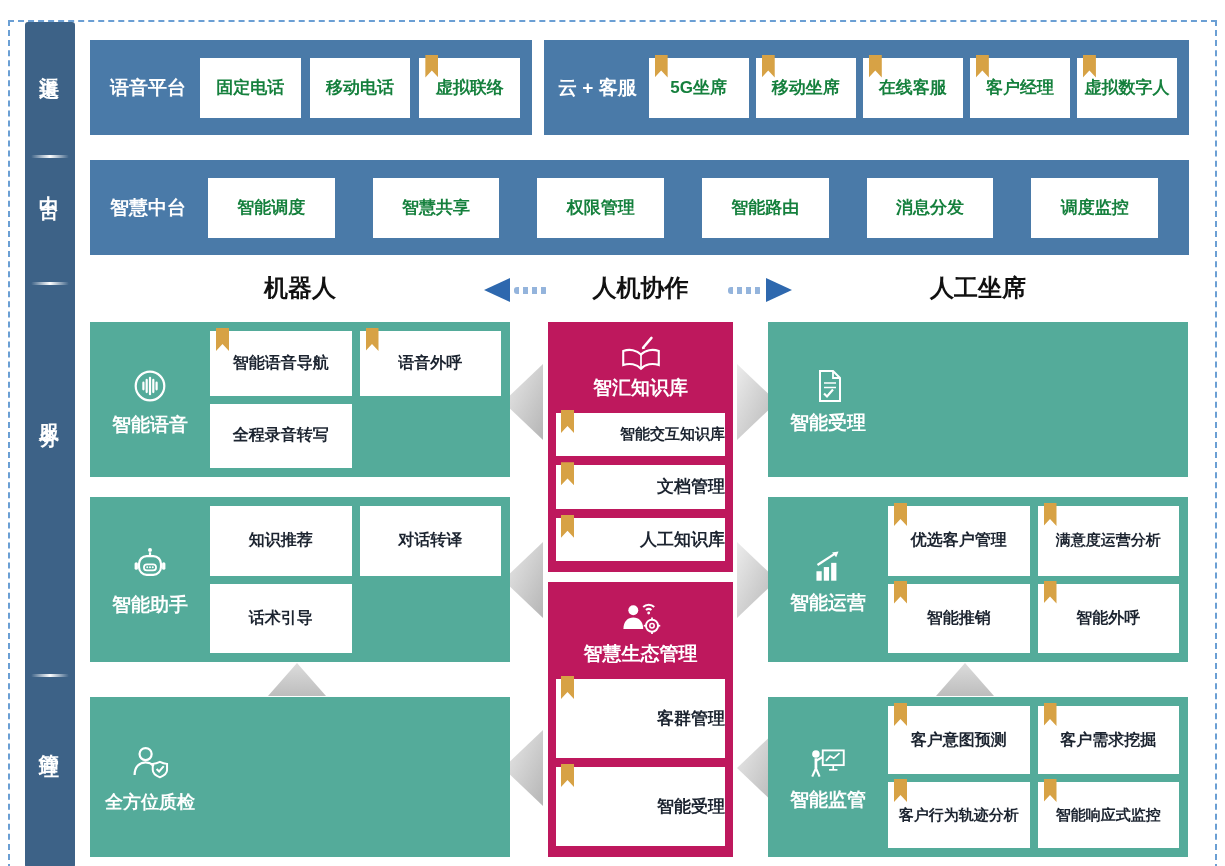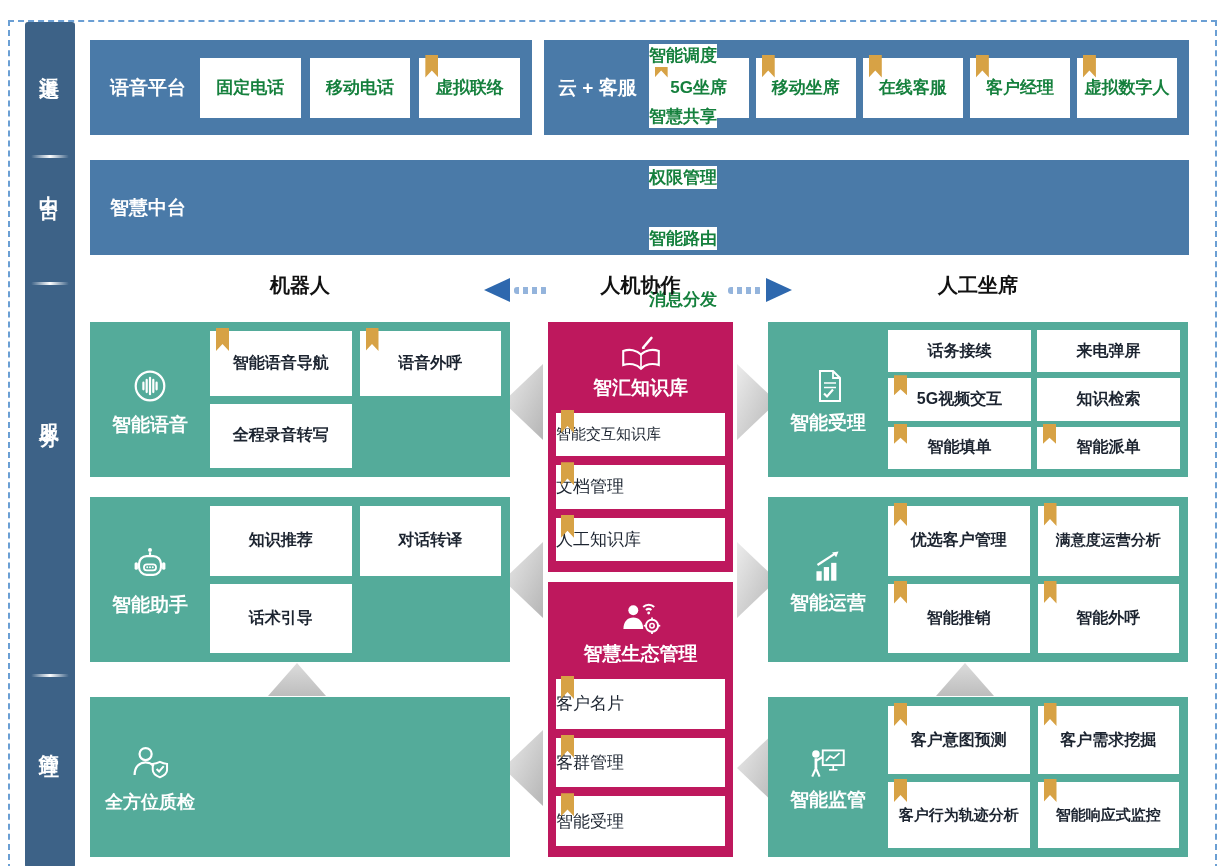--- a/index.html
+++ b/index.html
@@ -11,48 +11,48 @@
   .side-label{position:absolute;left:50%;transform:translateX(-50%);writing-mode:vertical-rl;text-orientation:upright;
               color:#fff;font-weight:bold;font-size:20px;letter-spacing:4px;}
   .side-div{position:absolute;left:6px;right:6px;height:3px;border-radius:2px;
             background:linear-gradient(90deg,rgba(255,255,255,0),#fff,rgba(255,255,255,0));}
   
   .brow{position:absolute;background:#4a7aa8;display:flex;align-items:center;}
   .row-title{color:#fff;font-weight:bold;font-size:19px;padding:0 14px 0 20px;white-space:nowrap;}
   .row-items{display:flex;flex:1;gap:9px;padding-right:12px;align-items:center;}
   .wbox{background:#fff;height:60px;flex:1;display:flex;align-items:center;justify-content:center;
         position:relative;font-size:17px;font-weight:bold;color:#15803d;white-space:nowrap;}
-  #row2 .row-items{gap:38px;padding-right:31px;flex-direction:column;}
+  #row2 .row-items{gap:38px;padding-right:31px;}
   
   .bm{position:absolute;top:-3px;left:6px;width:13px;height:23px;background:#d7a245;
       clip-path:polygon(0 0,100% 0,100% 100%,50% 70%,0 100%);}
   
-  .sec-head{position:absolute;top:260px;text-align:center;font-size:20px;font-weight:bold;color:#111;}
+  .sec-head{position:absolute;top:260px;text-align:center;font-size:24px;font-weight:bold;color:#111;}
   .harrow{position:absolute;top:266px;display:flex;align-items:center;gap:4px;}
   .tri{width:26px;height:24px;background:#2e68ae;}
   .tri-l{clip-path:polygon(100% 0,0 50%,100% 100%);}
   .tri-r{clip-path:polygon(0 0,100% 50%,0 100%);}
   .dash{width:34px;height:7px;border-radius:3px;
         background:repeating-linear-gradient(90deg,#94b4dc 0 5px,rgba(0,0,0,0) 5px 9px);}
   
   .gblock{position:absolute;width:420px;background:#54ab9a;display:flex;}
   .glabel{width:120px;display:flex;flex-direction:column;align-items:center;justify-content:center;
           gap:7px;color:#fff;font-weight:bold;font-size:19px;text-align:center;line-height:1.1;}
   .gitems{flex:1;display:grid;grid-template-columns:1fr 1fr;gap:8px;padding:9px 9px 9px 0;}
   .wbox2{background:#fff;position:relative;display:flex;align-items:center;justify-content:center;
          font-size:16px;font-weight:bold;color:#1c2430;white-space:nowrap;}
   .gitems.r3{gap:6px;padding:8px 8px 8px 0;}
   .gitems.r3 .bm{height:20px;}
   
   .cblock{position:absolute;left:548px;width:185px;background:#be185d;display:flex;flex-direction:column;}
   .chead{display:flex;flex-direction:column;align-items:center;justify-content:center;
          padding:12px 0 4px;gap:3px;color:#fff;font-weight:bold;font-size:19px;}
   .citems{flex:1;display:flex;flex-direction:column;gap:9px;padding:8px 8px 11px;}
-  .crow{background:#fff;flex:1;position:relative;display:flex;align-items:center;justify-content:flex-start;
-        font-size:17px;font-weight:normal;color:#1c2430;white-space:nowrap;}
+  .crow{background:#fff;flex:1;position:relative;display:flex;align-items:center;justify-content:flex-end;
+        font-size:17px;font-weight:bold;color:#1c2430;white-space:nowrap;}
   .crow .bm{left:5px;}
   
   .chev{position:absolute;width:40px;height:76px;background:linear-gradient(115deg,#ececec,#b5b5b5);}
   .chev.pl{clip-path:polygon(100% 0,0 50%,100% 100%);}
   .chev.pr{clip-path:polygon(0 0,100% 50%,0 100%);}
   .uptri{position:absolute;width:58px;height:33px;clip-path:polygon(50% 0,100% 100%,0 100%);
          background:linear-gradient(180deg,#dcdcdc,#bdbdbd);}
   .ic{display:block;}
   .f15{font-size:15px;}
 </style>
@@ -269,66 +269,39 @@
             <line x1="30" y1="30.5" x2="30" y2="32.5"></line>
           <line x1="22.5" y1="25" x2="24.5" y2="25"></line>
             <line x1="35.5" y1="25" x2="37.5" y2="25"></line>
         </g>
       </svg>
       <span>智慧生态管理</span>
     </div>
     <div class="citems">
       <div class="crow">
           <span class="bm"></span>
-          <span>客户名片</span>
-        </div>
-      <div class="crow">
-          <span class="bm"></span>
           <span>客群管理</span>
         </div>
       <div class="crow">
           <span class="bm"></span>
           <span>智能受理</span>
         </div>
     </div>
   </div>
 
   <div class="gblock" style="left:768px;top:310px;height:155px;">
     <div class="glabel">
       <svg class="ic" width="40" height="40" viewBox="0 0 40 40">
         <path d="M12,5 h13 l7,7 v23 h-20 z" fill="none" stroke="#fff" stroke-width="2"></path>
         <path d="M25,5 v7 h7" fill="none" stroke="#fff" stroke-width="1.8"></path>
         <line x1="16" y1="17" x2="28" y2="17" stroke="#fff" stroke-width="1.5"></line>
         <line x1="16" y1="21.5" x2="28" y2="21.5" stroke="#fff" stroke-width="1.5"></line>
         <polyline points="16,27.5 19,30.5 25,23.5" fill="none" stroke="#fff" stroke-width="2.2"></polyline>
       </svg>
       <span>智能受理</span>
-    </div>
-    <div class="gitems r3">
-      <div class="wbox2">
-          <span>话务接续</span>
-        </div>
-      <div class="wbox2">
-          <span>来电弹屏</span>
-        </div>
-      <div class="wbox2">
-          <span class="bm"></span>
-          <span>5G视频交互</span>
-        </div>
-      <div class="wbox2">
-          <span>知识检索</span>
-        </div>
-      <div class="wbox2">
-          <span class="bm"></span>
-          <span>智能填单</span>
-        </div>
-      <div class="wbox2">
-          <span class="bm"></span>
-          <span>智能派单</span>
-        </div>
     </div>
   </div>
 
   <div class="gblock" style="left:768px;top:485px;height:165px;">
     <div class="glabel">
       <svg class="ic" width="42" height="40" viewBox="0 0 40 38">
         <rect x="9" y="24" width="5" height="9" fill="#fff"></rect>
         <rect x="16" y="20" width="5" height="13" fill="#fff"></rect>
         <rect x="23" y="16" width="5" height="17" fill="#fff"></rect>
         <line x1="10" y1="18" x2="27" y2="7" stroke="#fff" stroke-width="2.2"></line>

